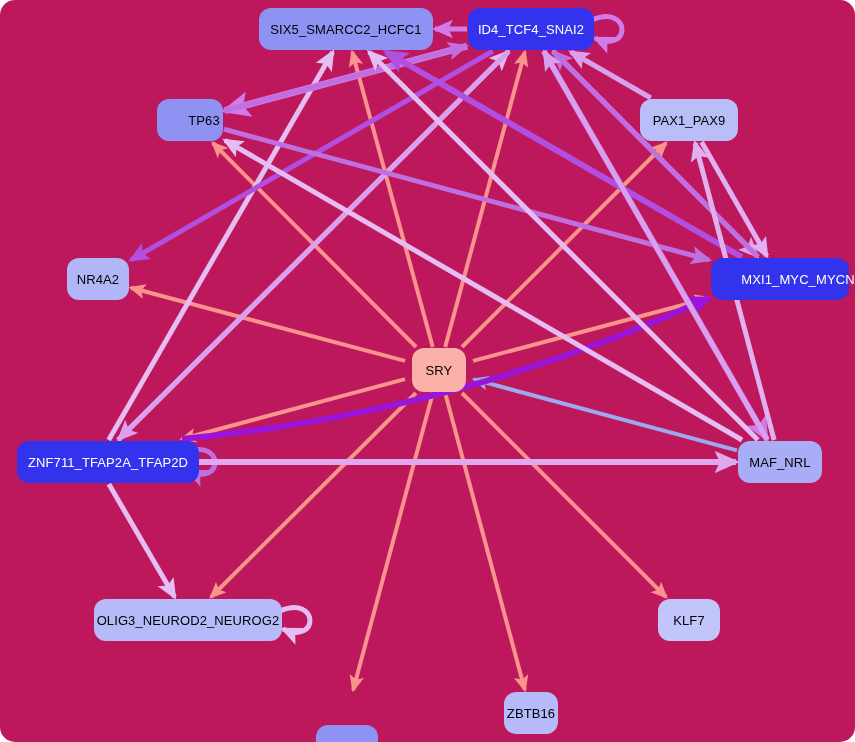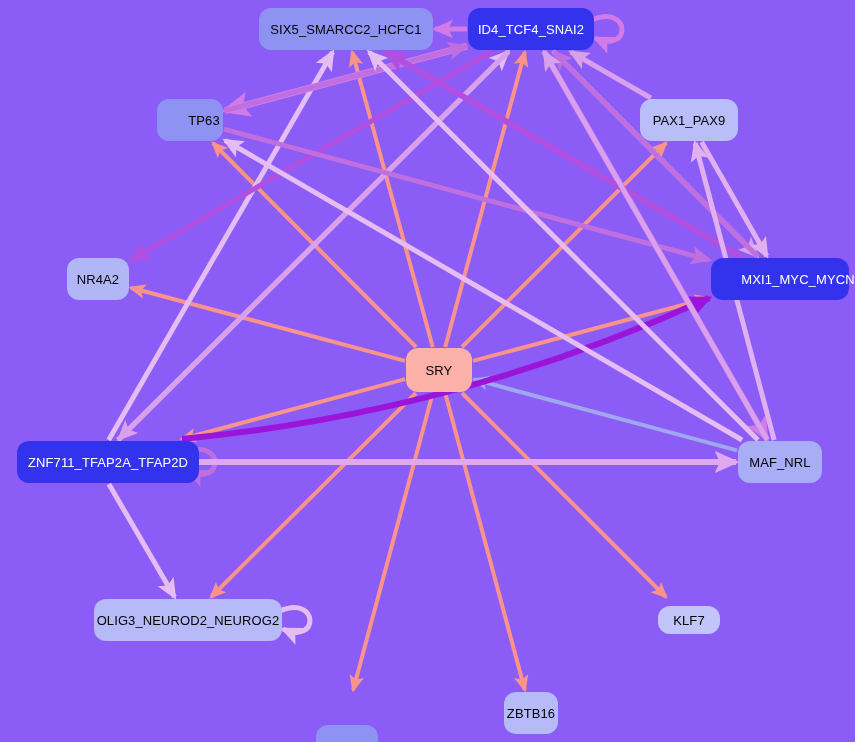--- a/index.html
+++ b/index.html
@@ -1,18 +1,18 @@
 <!DOCTYPE html>
 <html><head>
 <meta charset="utf-8">
 <style>
   html,body{margin:0;padding:0;background:#ffffff;}
   body{width:855px;height:742px;overflow:hidden;
        font-family:"Liberation Sans","DejaVu Sans",sans-serif;}
-  #graph{position:relative;width:855px;height:742px;background:#8b5cf6;}
+  #graph{position:relative;width:855px;height:742px;background:#be185d;border-radius:15px;}
   #edge-layer{position:absolute;left:0;top:0;width:855px;height:742px;}
   .node{position:absolute;box-sizing:border-box;display:flex;align-items:center;
         justify-content:center;border-radius:12px;white-space:nowrap;
         font-size:13px;letter-spacing:.1px;text-align:center;
         transform:translate(-50%,-50%);}
   .node-label{pointer-events:none;}
 </style>
 </head>
 <body>
 
@@ -101,33 +101,33 @@
       </div>
       <div class="node" style="left: 689px; top: 120px; width: 98px; height: 42px; background: rgb(185, 189, 248); color: rgb(0, 0, 0);">
         <span class="node-label">PAX1_PAX9</span>
       </div>
       <div class="node" style="left: 98px; top: 279px; width: 62px; height: 42px; background: rgb(177, 182, 247); color: rgb(0, 0, 0);">
         <span class="node-label">NR4A2</span>
       </div>
       <div class="node" style="left: 780px; top: 279px; width: 138px; height: 42px; background: rgb(51, 51, 238); color: rgb(255, 255, 255); padding-left: 36px;">
         <span class="node-label">MXI1_MYC_MYCN</span>
       </div>
-      <div class="node" style="left: 439px; top: 370px; width: 66px; height: 44px; background: rgb(251, 176, 168); color: rgb(0, 0, 0);">
+      <div class="node" style="left: 439px; top: 370px; width: 54px; height: 44px; background: rgb(251, 176, 168); color: rgb(0, 0, 0);">
         <span class="node-label">SRY</span>
       </div>
       <div class="node" style="left: 96px; top: 462px; width: 182px; height: 42px; background: rgb(51, 51, 238); color: rgb(255, 255, 255); margin-left: 12px;">
         <span class="node-label">ZNF711_TFAP2A_TFAP2D</span>
       </div>
       <div class="node" style="left: 780px; top: 462px; width: 84px; height: 42px; background: rgb(168, 173, 246); color: rgb(0, 0, 0);">
         <span class="node-label">MAF_NRL</span>
       </div>
       <div class="node" style="left: 188px; top: 620px; width: 188px; height: 42px; background: rgb(182, 186, 248); color: rgb(0, 0, 0);">
         <span class="node-label">OLIG3_NEUROD2_NEUROG2</span>
       </div>
-      <div class="node" style="left: 689px; top: 620px; width: 62px; height: 28px; background: rgb(194, 197, 250); color: rgb(0, 0, 0);">
+      <div class="node" style="left: 689px; top: 620px; width: 62px; height: 42px; background: rgb(194, 197, 250); color: rgb(0, 0, 0);">
         <span class="node-label">KLF7</span>
       </div>
       <div class="node" style="left: 347px; top: 746px; width: 62px; height: 42px; background: rgb(142, 147, 243); color: rgb(0, 0, 0);">
         <span class="node-label">FLI1</span>
       </div>
       <div class="node" style="left: 531px; top: 713px; width: 54px; height: 42px; background: rgb(182, 186, 248); color: rgb(0, 0, 0);">
         <span class="node-label">ZBTB16</span>
       </div>
     </div>
 </div>

